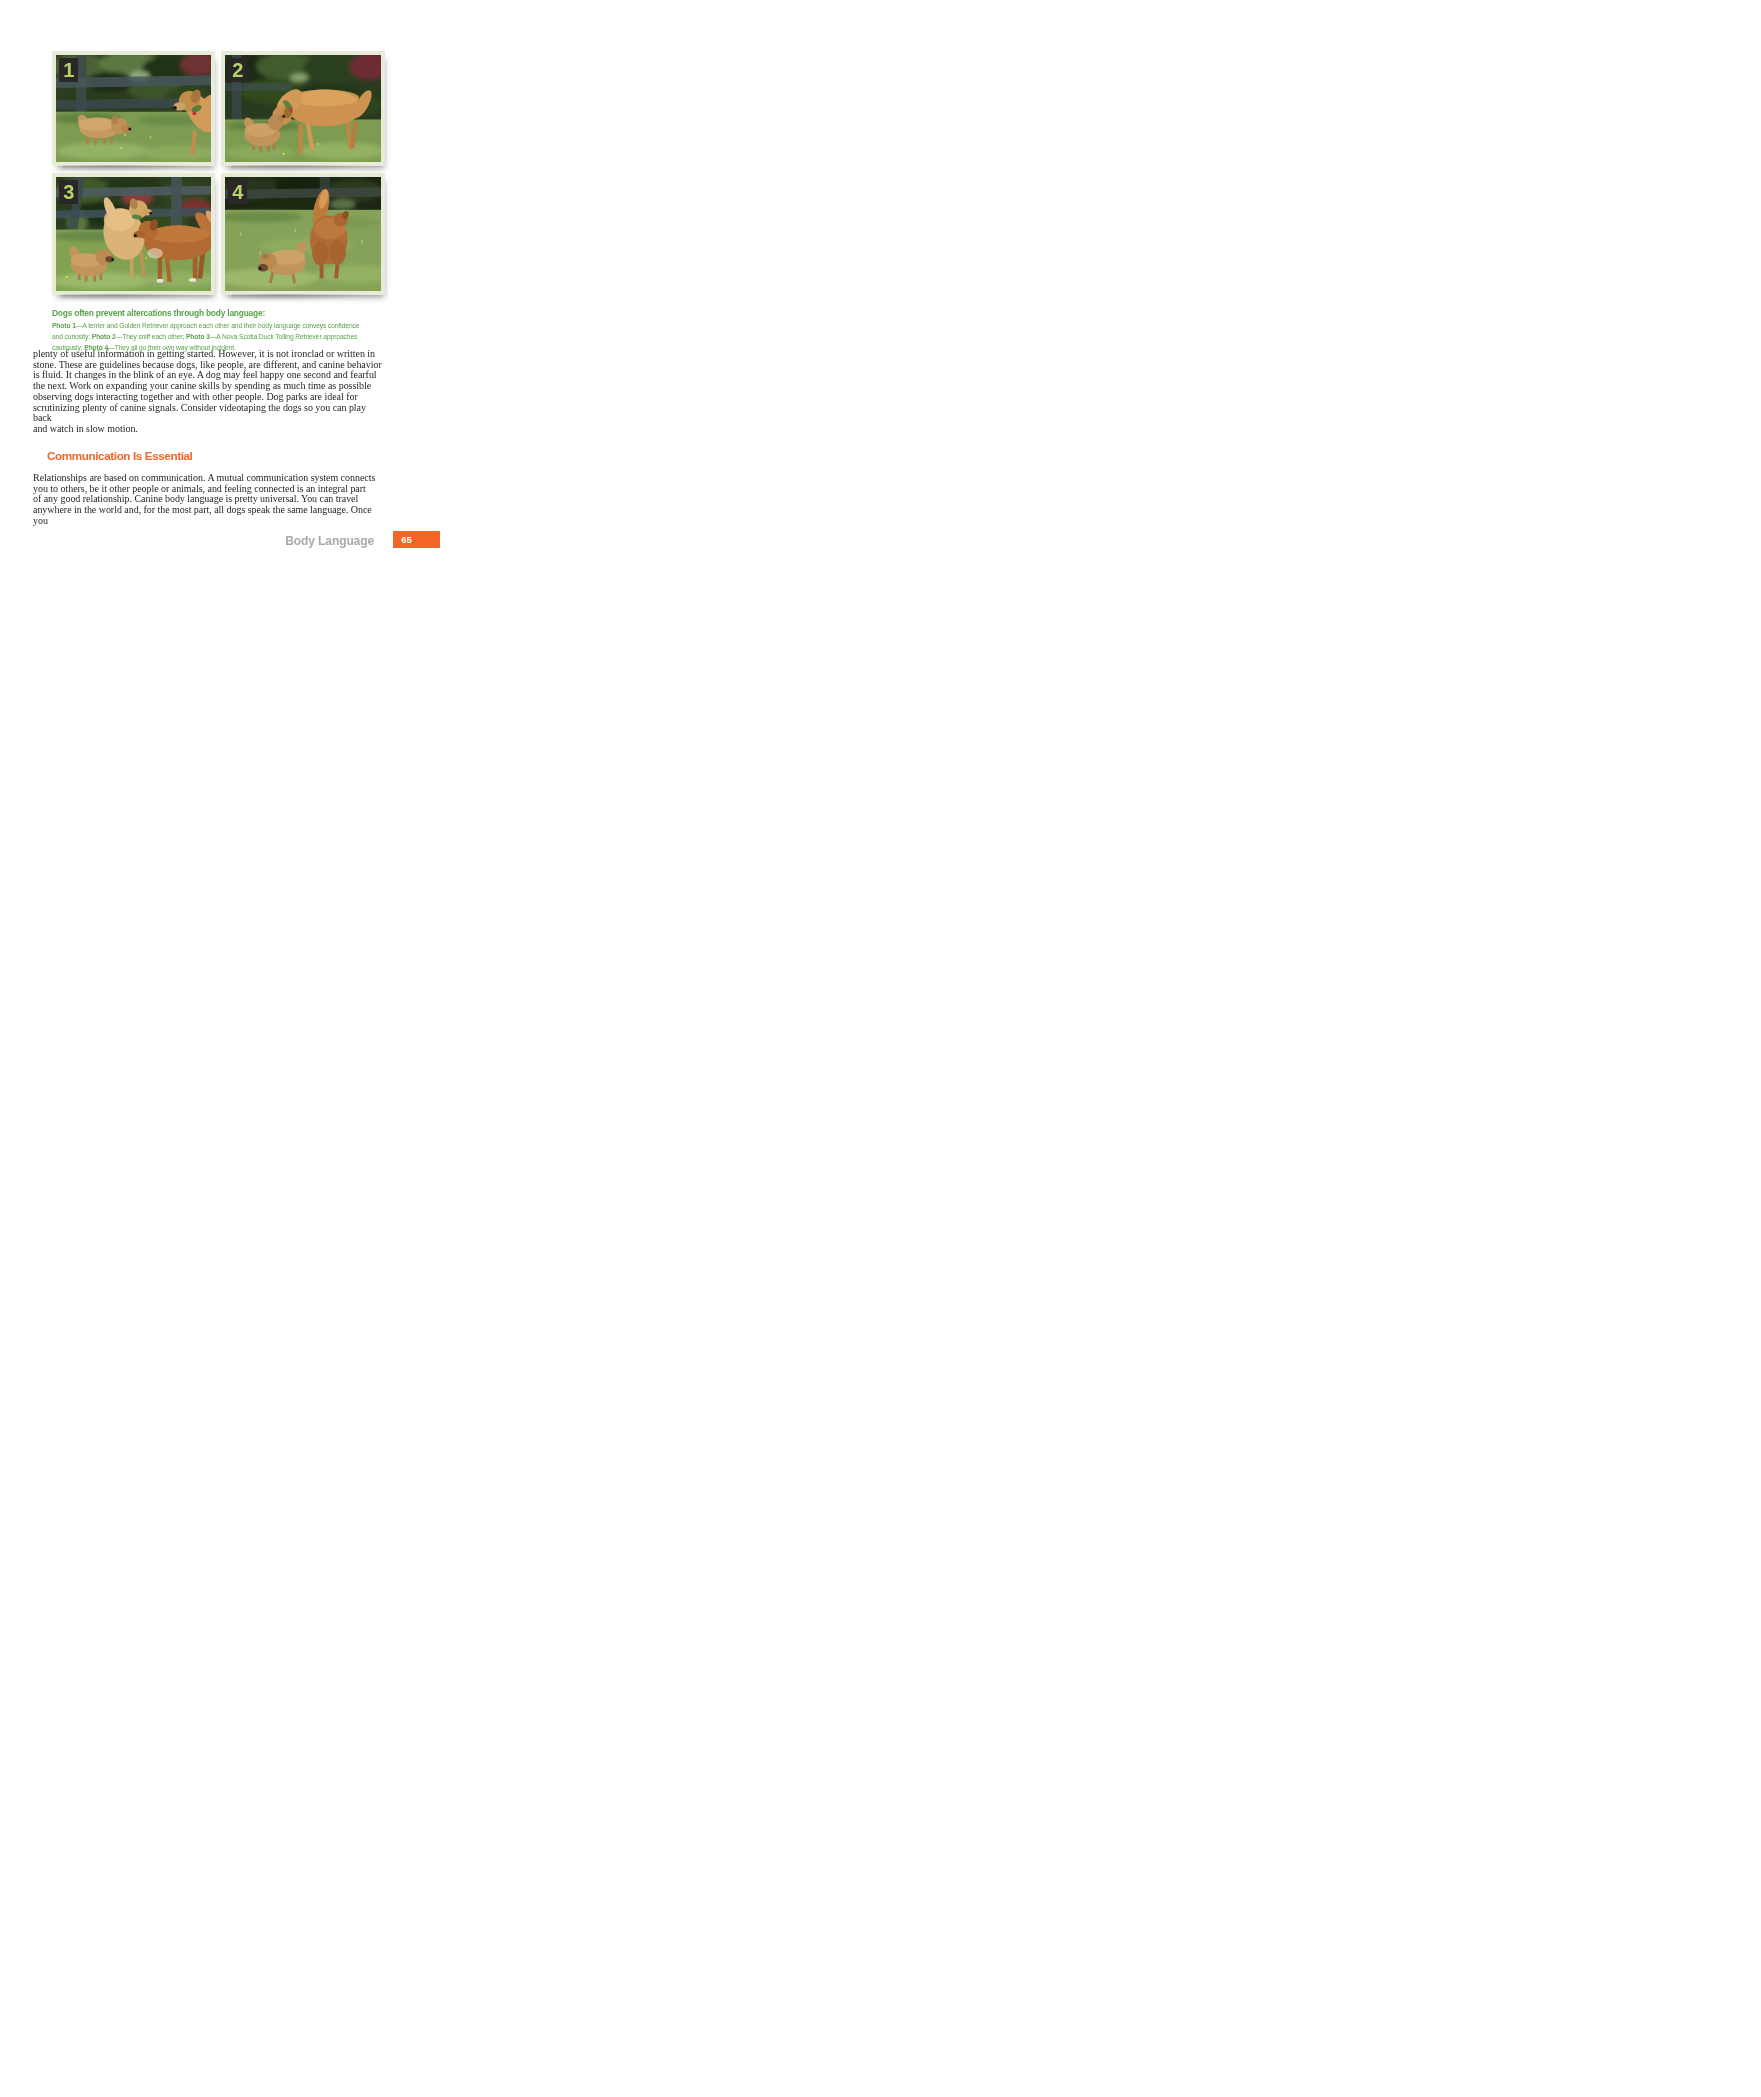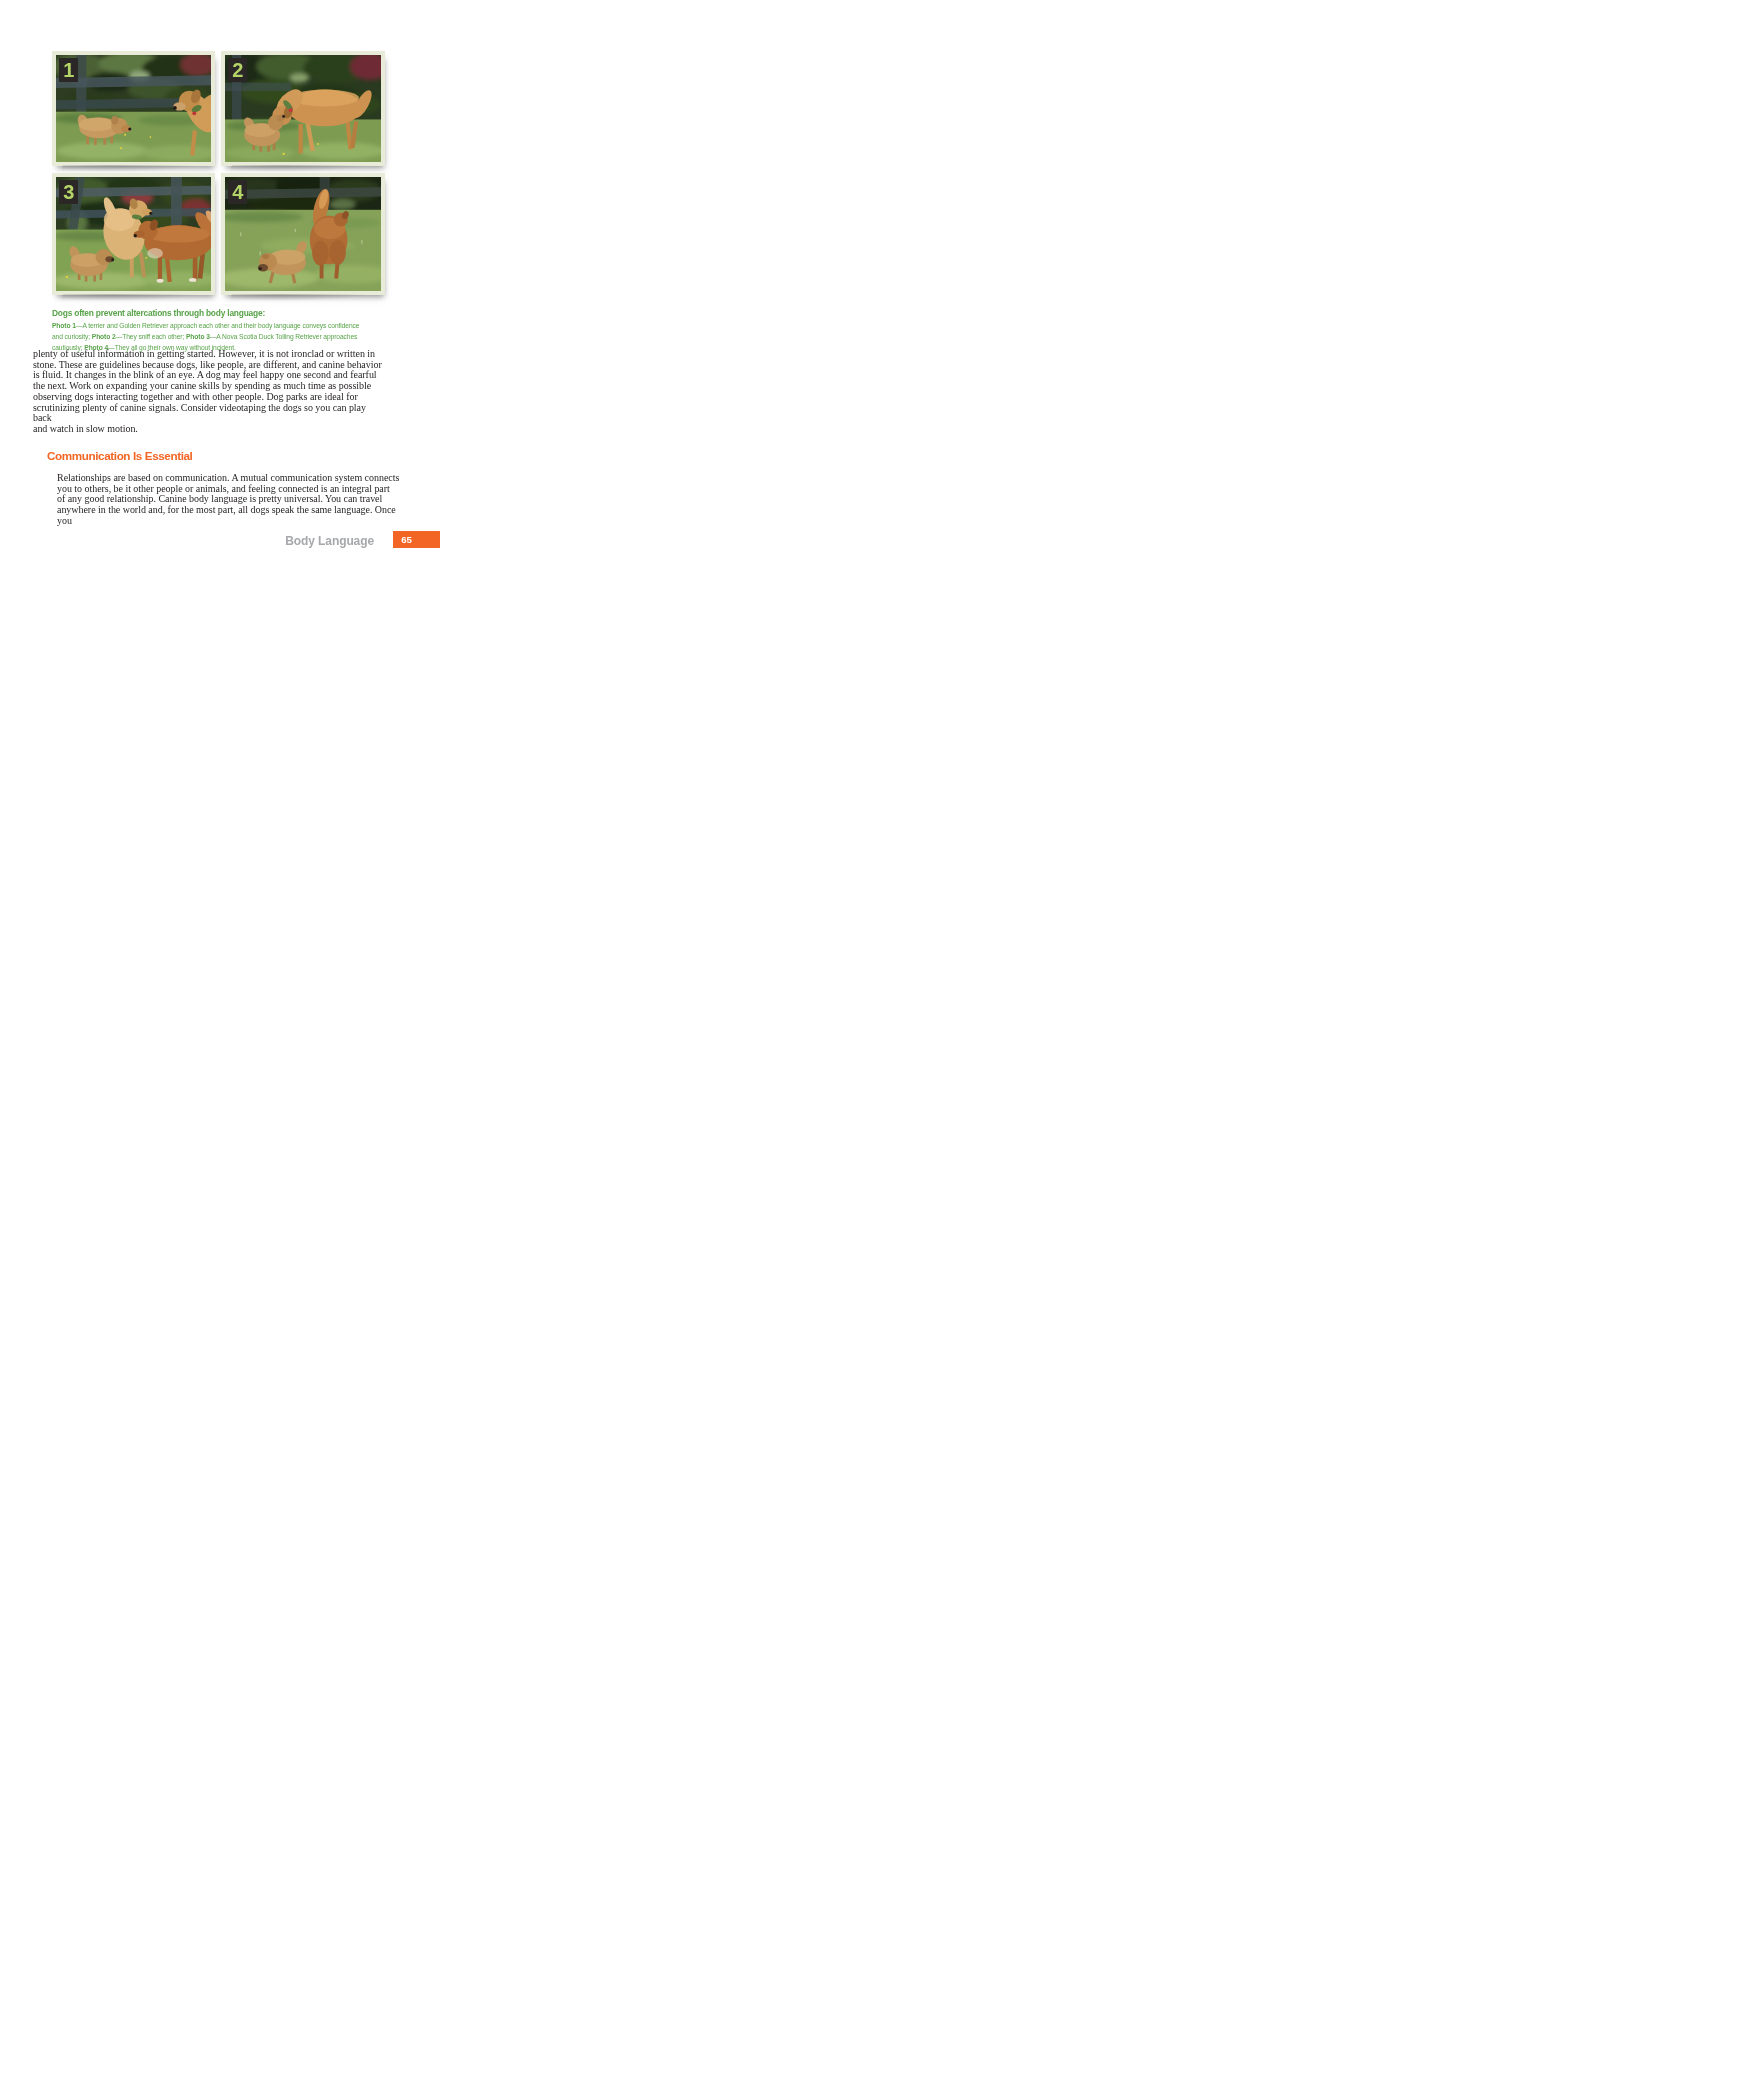--- a/index.html
+++ b/index.html
@@ -59,21 +59,21 @@
   }
   .caption-body b{font-weight:bold;}
   
   .body-para{
     position:absolute;left:33px;width:352px;
     font-family:"Liberation Serif", serif;
     font-size:10px;line-height:10.7px;color:var(--body-text);
     white-space:pre-line;letter-spacing:-0.04px;
   }
   .para1{top:349px;}
-  .para2{top:473px;margin-left:24px;}
+  .para2{top:473px;}
   .section-heading{
     position:absolute;left:47px;top:449px;
     font-family:"Liberation Sans", sans-serif;
     font-weight:bold;font-size:11.7px;letter-spacing:-0.4px;
     color:var(--heading-orange);margin:0;
   }
   
   .running-head{
     position:absolute;left:252px;top:534px;width:122px;text-align:right;
     font-weight:bold;font-size:12px;letter-spacing:-0.1px;

